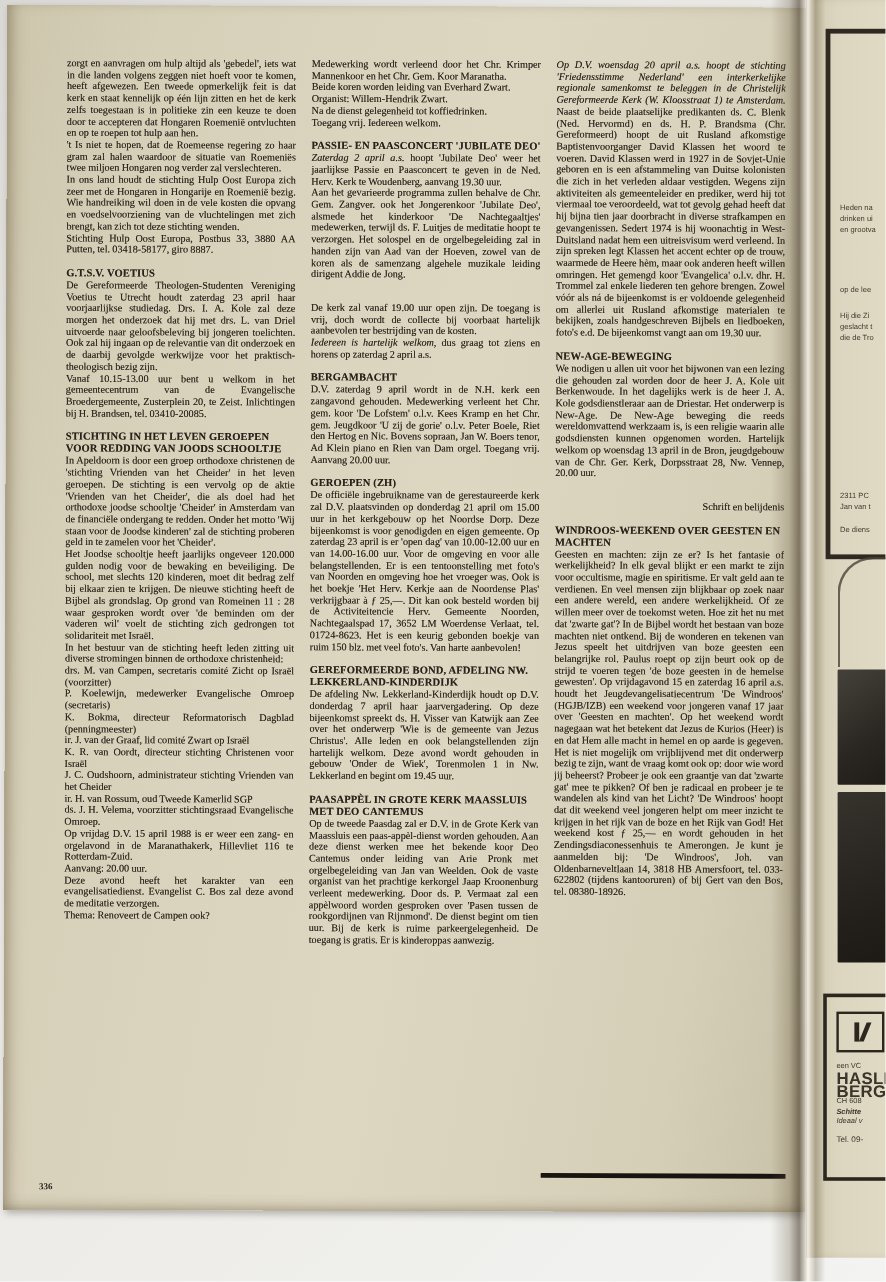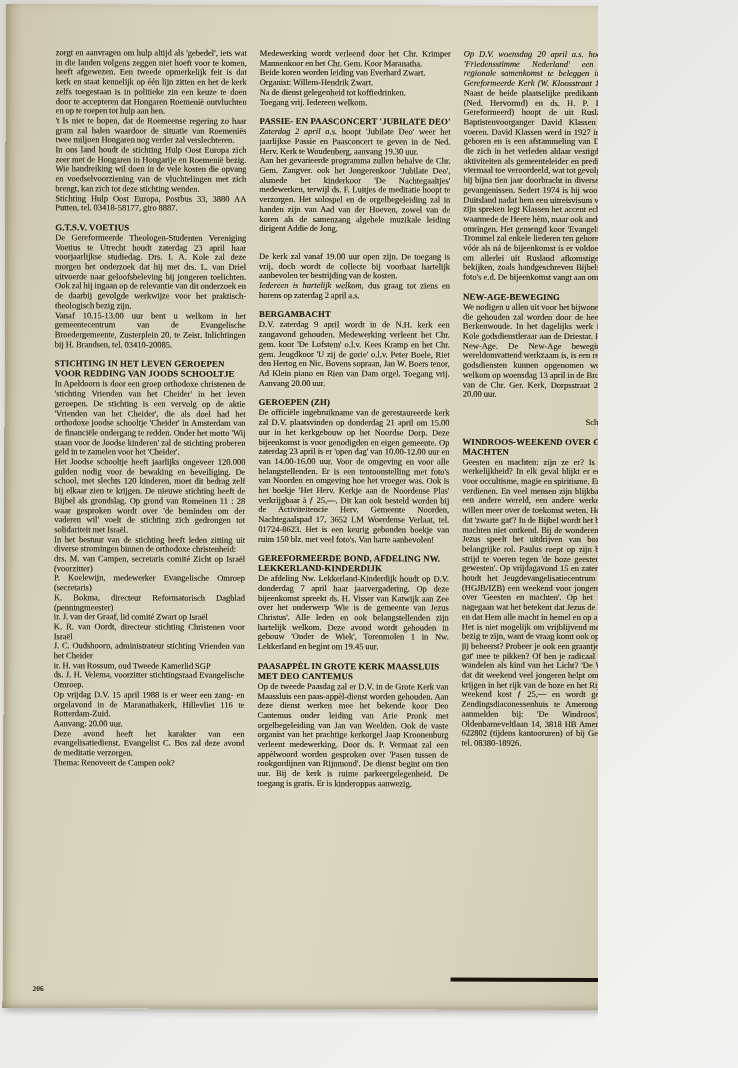--- a/index.html
+++ b/index.html
@@ -1,18 +1,18 @@
 <!DOCTYPE html>
 <html style="--paper: #d8d1ba; --ink: #29221a; --bg: #e8e7e3;"><head>
 <meta charset="utf-8">
 <style>
   :root{ --paper:#d8d1ba; --paper2:#ddd7c1; --ink:#29221a; --bg:#e8e7e3; }
   html,body{margin:0;padding:0;}
   body{width:738px;height:1068px;overflow:hidden;background:linear-gradient(135deg,#d9d8d4 0%,var(--bg) 30%,#f3f3f1 100%);font-family:"Liberation Serif",serif;}
-  .scan{position:relative;width:598px;height:1068px;overflow:hidden;}
+  .scan{position:relative;width:738px;height:1068px;overflow:hidden;}
 
   
   .main-page{position:absolute;left:6px;top:4px;width:668px;height:1004px;
     background:linear-gradient(100deg,#cdc6ad 0%,#d7d0b9 16%,#ddd6c1 52%,#d6cfb8 84%,#c8c1a8 100%);
     box-shadow:inset 10px 0 14px -8px rgba(95,78,48,.55), inset -6px 0 10px -6px rgba(95,78,48,.35),
                inset 0 -8px 12px -8px rgba(95,78,48,.45), 2px 3px 6px rgba(40,35,25,.30);
     transform:rotate(.2deg);transform-origin:top left;}
   .content{position:absolute;left:50px;top:44px;width:600px;height:938px;display:flex;gap:13px;overflow:hidden;}
   .col{flex:0 0 191px;width:191px;overflow:hidden;}
   .col p{margin:0;font-size:8.5px;line-height:9.7px;text-align:justify;color:var(--ink);word-spacing:-0.2px;text-shadow:0 0 .3px rgba(41,34,26,.55);}
@@ -104,21 +104,21 @@
         </div>
       <div class="col">
           <p><em>Op D.V. woensdag 20 april a.s. hoopt de stichting 'Friedensstimme Nederland' een interkerkelijke regionale samenkomst te beleggen in de Christelijk Gereformeerde Kerk (W. Kloosstraat 1) te Amsterdam.</em> Naast de beide plaatselijke predikanten ds. C. Blenk (Ned. Hervormd) en ds. H. P. Brandsma (Chr. Gereformeerd) hoopt de uit Rusland afkomstige Baptistenvoorganger David Klassen het woord te voeren. David Klassen werd in 1927 in de Sovjet-Unie geboren en is een afstammeling van Duitse kolonisten die zich in het verleden aldaar vestigden. Wegens zijn aktiviteiten als gemeenteleider en prediker, werd hij tot viermaal toe veroordeeld, wat tot gevolg gehad heeft dat hij bijna tien jaar doorbracht in diverse strafkampen en gevangenissen. Sedert 1974 is hij woonachtig in West-Duitsland nadat hem een uitreisvisum werd verleend. In zijn spreken legt Klassen het accent echter op de trouw, waarmede de Heere hèm, maar ook anderen heeft willen omringen. Het gemengd koor 'Evangelica' o.l.v. dhr. H. Trommel zal enkele liederen ten gehore brengen. Zowel vóór als ná de bijeenkomst is er voldoende gelegenheid om allerlei uit Rusland afkomstige materialen te bekijken, zoals handgeschreven Bijbels en liedboeken, foto's e.d. De bijeenkomst vangt aan om 19.30 uur.</p>
           <h3>NEW-AGE-BEWEGING</h3>
           <p>We nodigen u allen uit voor het bijwonen van een lezing die gehouden zal worden door de heer J. A. Kole uit Berkenwoude. In het dagelijks werk is de heer J. A. Kole godsdienstleraar aan de Driestar. Het onderwerp is New-Age. De New-Age beweging die reeds wereldomvattend werkzaam is, is een religie waarin alle godsdiensten kunnen opgenomen worden. Hartelijk welkom op woensdag 13 april in de Bron, jeugdgebouw van de Chr. Ger. Kerk, Dorpsstraat 28, Nw. Vennep, 20.00 uur.</p>
           <p class="right gap">Schrift en belijdenis</p>
           <h3>WINDROOS-WEEKEND OVER GEESTEN EN MACHTEN</h3>
           <p>Geesten en machten: zijn ze er? Is het fantasie of werkelijkheid? In elk geval blijkt er een markt te zijn voor occultisme, magie en spiritisme. Er valt geld aan te verdienen. En veel mensen zijn blijkbaar op zoek naar een andere wereld, een andere werkelijkheid. Of ze willen meer over de toekomst weten. Hoe zit het nu met dat 'zwarte gat'? In de Bijbel wordt het bestaan van boze machten niet ontkend. Bij de wonderen en tekenen van Jezus speelt het uitdrijven van boze geesten een belangrijke rol. Paulus roept op zijn beurt ook op de strijd te voeren tegen 'de boze geesten in de hemelse gewesten'. Op vrijdagavond 15 en zaterdag 16 april a.s. houdt het Jeugdevangelisatiecentrum 'De Windroos' (HGJB/IZB) een weekend voor jongeren vanaf 17 jaar over 'Geesten en machten'. Op het weekend wordt nagegaan wat het betekent dat Jezus de Kurios (Heer) is en dat Hem alle macht in hemel en op aarde is gegeven. Het is niet mogelijk om vrijblijvend met dit onderwerp bezig te zijn, want de vraag komt ook op: door wie word jij beheerst? Probeer je ook een graantje van dat 'zwarte gat' mee te pikken? Of ben je radicaal en probeer je te wandelen als kind van het Licht? 'De Windroos' hoopt dat dit weekend veel jongeren helpt om meer inzicht te krijgen in het rijk van de boze en het Rijk van God! Het weekend kost ƒ 25,— en wordt gehouden in het Zendingsdiaconessenhuis te Amerongen. Je kunt je aanmelden bij: 'De Windroos', Joh. van Oldenbarneveltlaan 14, 3818 HB Amersfoort, tel. 033-622802 (tijdens kantooruren) of bij Gert van den Bos, tel. 08380-18926.</p>
         </div>
     </div>
-    <div class="pagenum">206</div>
+    <div class="pagenum">336</div>
     <div class="bottom-rule"></div>
   </div>
 
   <div class="gutter"></div>
 
   <div class="facing">
     <div class="ad1">
       <div class="g g1">
           <div>Heden na</div>
           <div>drinken ui</div>

